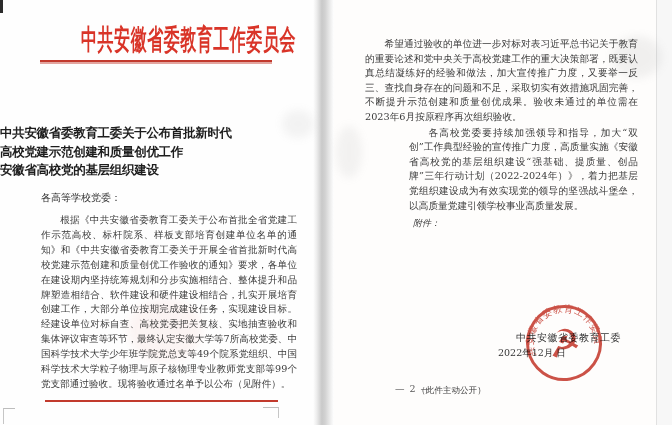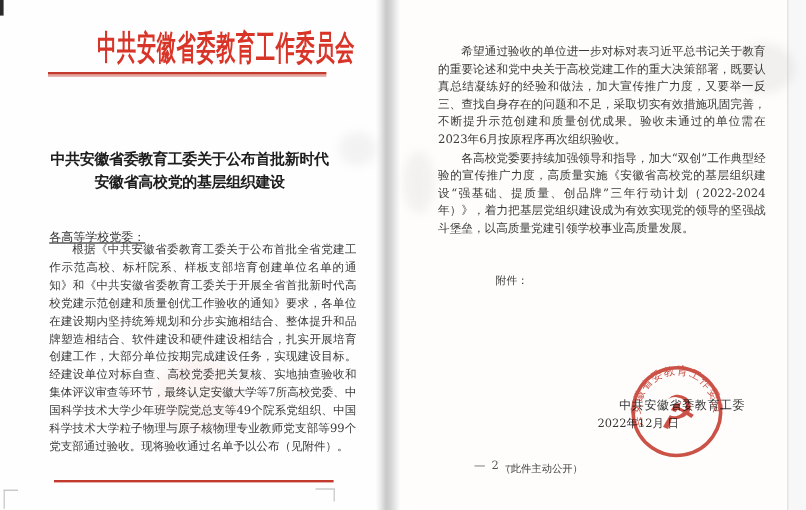--- a/index.html
+++ b/index.html
@@ -30,41 +30,41 @@
   .org-header span {
     display:inline-block; white-space:nowrap; font-weight:bold; font-size:28px;
     letter-spacing:1px; transform:scaleX(0.57); transform-origin:center;
   }
   .redline-top {
     position:absolute; left:40px; top:60px; width:232px; height:2px;
     box-shadow:0 2px 0 rgba(195,58,45,.45);
   }
   .doc-number { position:absolute; left:168px; top:94px; font-size:9px; color:#4d4d4d; letter-spacing:.8px; white-space:nowrap; }
   .notice-title {
-    position:absolute; left:0; top:124px; width:316px; text-align:center;
+    position:absolute; left:0; top:124px; width:316px; text-align:left;
     font-weight:bold; font-size:12.5px; line-height:18.5px; color:#1d1d1d; letter-spacing:-.3px;
   }
-  .salutation { position:absolute; left:41px; top:191px; font-size:10px; color:#313131;text-decoration:underline; }
+  .salutation { position:absolute; left:41px; top:191px; font-size:10px; color:#313131; }
   .body-p1 {
-    position:absolute; left:41px; top:202px; width:256px;
+    position:absolute; left:41px; top:213px; width:256px;
     font-size:9.6px; line-height:14.9px; color:#3a3a3a;
     text-align:justify; text-indent:2em;
   }
   .redline-bottom { position:absolute; left:45px; top:400px; width:233px; height:2px; }
 
   
   .body-p2 {
     position:absolute; left:365px; top:37px; width:273px;
     font-size:9.7px; line-height:14.6px; color:#3a3a3a; text-align:justify;
   }
   .body-p2 p { margin:0; text-indent:2em; }
-  .body-p2 p + p { margin-top:1px; }
+  .body-p2 p + p { margin-top:1px;margin-left:44px; }
   .attach {
-    position:absolute; left:413px; top:228px; display:flex;
-    font-size:9px; line-height:15.3px; color:#3a3a3a;
+    position:absolute; left:413px; top:216px; display:flex;
+    font-size:9px; line-height:15.3px; color:#3a3a3a;font-style:italic;
   }
   .attach-label { flex:0 0 auto; white-space:nowrap; }
   .attach-items { width:186px; }
   .attach-items div { text-align:justify; }
   .signer { position:absolute; left:516px; top:331px; font-size:10px; color:#333; letter-spacing:.5px; white-space:nowrap; }
   .sign-date { position:absolute; left:498px; top:347px; font-size:9.5px; color:#333; white-space:nowrap; }
   .public-note { position:absolute; left:417px; top:363px; font-size:8.6px; color:#3c3c3c; white-space:nowrap;margin-top:22px; }
   .page-num { position:absolute; left:395px; top:383px; font-size:9.5px; color:#555; letter-spacing:1px; white-space:nowrap; }
   .seal { position:absolute; left:518px; top:297px; width:92px; height:92px; opacity:.86; mix-blend-mode:multiply; }
 </style>
@@ -86,20 +86,21 @@
   <div class="smudge s3"></div>
   <div class="smudge s4"></div>
 
   <div class="org-header">
     <span style="color:#d93428">中共安徽省委教育工作委员会</span>
   </div>
   <div class="redline-top" style="background:#c23a2d"></div>
 
   <div class="notice-title">
     <div>中共安徽省委教育工委关于公布首批新时代</div>
+    <div>高校党建示范创建和质量创优工作</div>
     <div>安徽省高校党的基层组织建设</div>
   </div>
 
   <div class="salutation">各高等学校党委：</div>
   <div class="body-p1">根据《中共安徽省委教育工委关于公布首批全省党建工作示范高校、标杆院系、样板支部培育创建单位名单的通知》和《中共安徽省委教育工委关于开展全省首批新时代高校党建示范创建和质量创优工作验收的通知》要求，各单位在建设期内坚持统筹规划和分步实施相结合、整体提升和品牌塑造相结合、软件建设和硬件建设相结合，扎实开展培育创建工作，大部分单位按期完成建设任务，实现建设目标。经建设单位对标自查、高校党委把关复核、实地抽查验收和集体评议审查等环节，最终认定安徽大学等7所高校党委、中国科学技术大学少年班学院党总支等49个院系党组织、中国科学技术大学粒子物理与原子核物理专业教师党支部等99个党支部通过验收。现将验收通过名单予以公布（见附件）。</div>
   <div class="redline-bottom" style="background:#c23a2d"></div>
 
   <div class="body-p2">
     <p>希望通过验收的单位进一步对标对表习近平总书记关于教育的重要论述和党中央关于高校党建工作的重大决策部署，既要认真总结凝练好的经验和做法，加大宣传推广力度，又要举一反三、查找自身存在的问题和不足，采取切实有效措施巩固完善，不断提升示范创建和质量创优成果。验收未通过的单位需在2023年6月按原程序再次组织验收。</p>
     <p>各高校党委要持续加强领导和指导，加大“双创”工作典型经验的宣传推广力度，高质量实施《安徽省高校党的基层组织建设“强基础、提质量、创品牌”三年行动计划（2022-2024年）》，着力把基层党组织建设成为有效实现党的领导的坚强战斗堡垒，以高质量党建引领学校事业高质量发展。</p>

